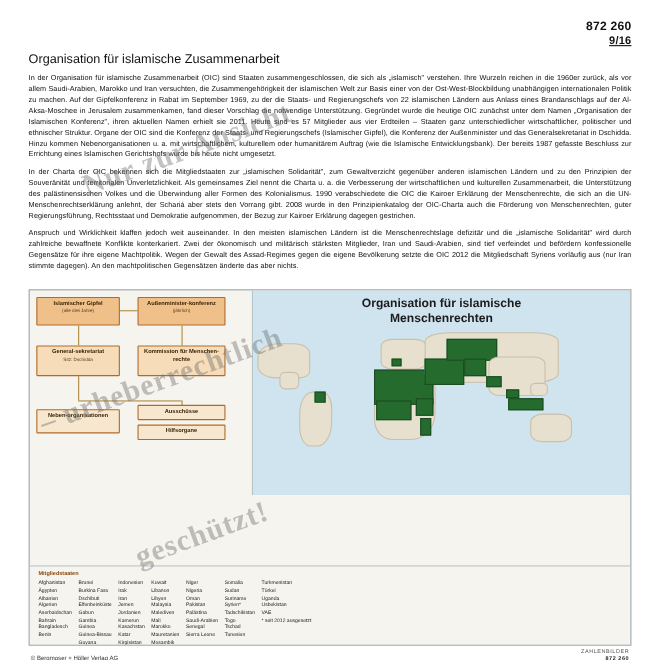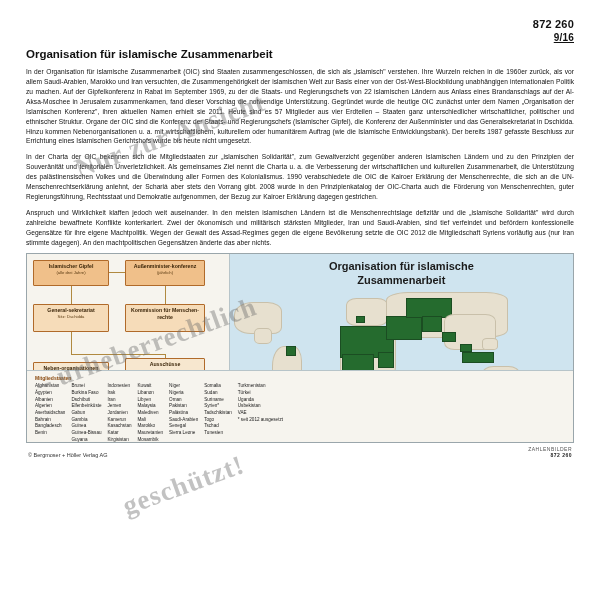--- a/index.html
+++ b/index.html
@@ -20,37 +20,37 @@
   .doc-number{
     text-align:right;
     font-size:11px;
     font-weight:bold;
     line-height:1.25;
     letter-spacing:.2px;
   }
   .doc-number div:last-child{font-size:10px;text-decoration:underline;}
   .doc-title{
     font-size:11.5px;
-    font-weight:bold;
+    font-weight:normal;
     margin:4px 0 7px 0;
   }
   
   .body-text{
     font-size:6.6px;
     line-height:1.5;
     text-align:justify;
     letter-spacing:.05px;
   }
   .body-text p{margin:0 0 6px 0;}
   
   .figure{
-    margin-top:6px;
+    margin-top:16px;
     border:1px solid #9aa6ab;
     background:#f6f4ee;
-    height:190px;
+    height:324px;
     position:relative;
     box-sizing:border-box;
     overflow:hidden;
   }
   .fig-top{
     display:flex;
     height:186px;
   }
   .fig-left{
     width:37%;
@@ -211,21 +211,21 @@
           <b>Ausschüsse</b>
         </div>
         <div class="obox pale" style="left:98px;top:122px;width:80px;height:14px;">
           <b>Hilfsorgane</b>
         </div>
       </div>
 
       <div class="fig-right">
         <div class="map-title">
           <div>Organisation für islamische</div>
-          <div>Zusammenarbeit</div>
+          <div>Menschenrechten</div>
         </div>
         <div class="map-canvas">
 
           <div class="landmass" style="left:4px;top:48px;width:46px;height:30px;border-radius:40% 30% 20% 35%;"></div>
           <div class="landmass" style="left:24px;top:74px;width:16px;height:14px;border-radius:30%;"></div>
 
           <div class="landmass" style="left:42px;top:92px;width:28px;height:48px;border-radius:40% 30% 45% 35%;"></div>
           <div class="member" style="left:56px;top:92px;width:8px;height:8px;"></div>
 
           <div class="landmass" style="left:116px;top:44px;width:40px;height:26px;border-radius:25%;"></div>

